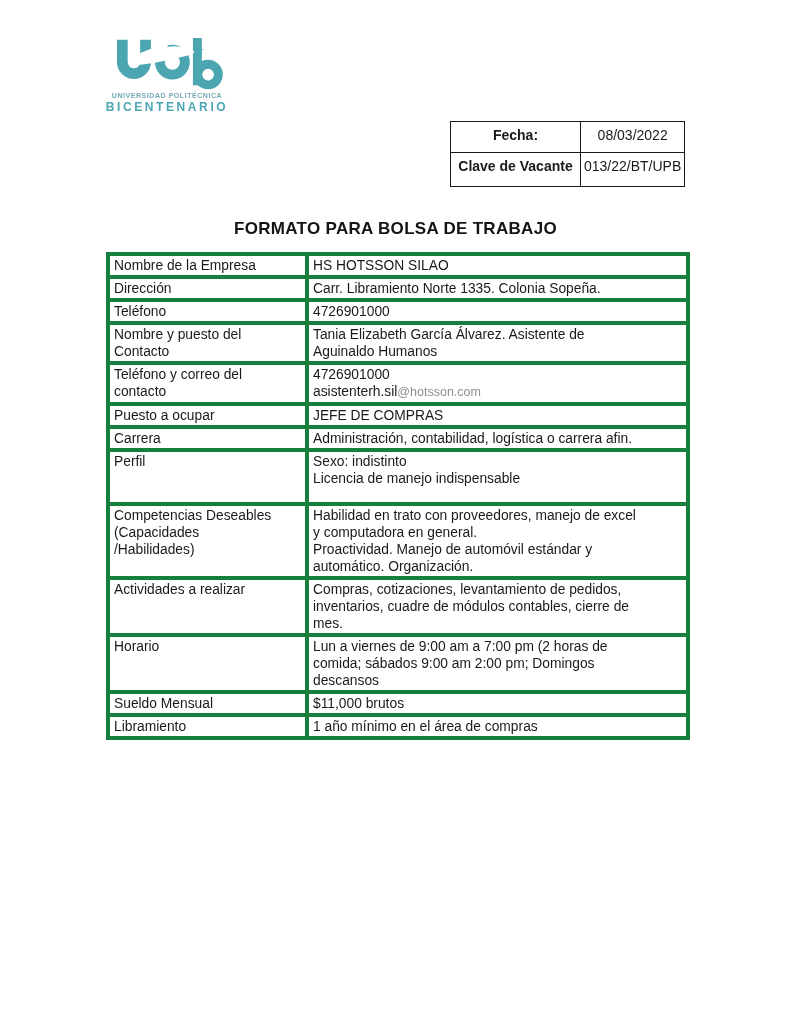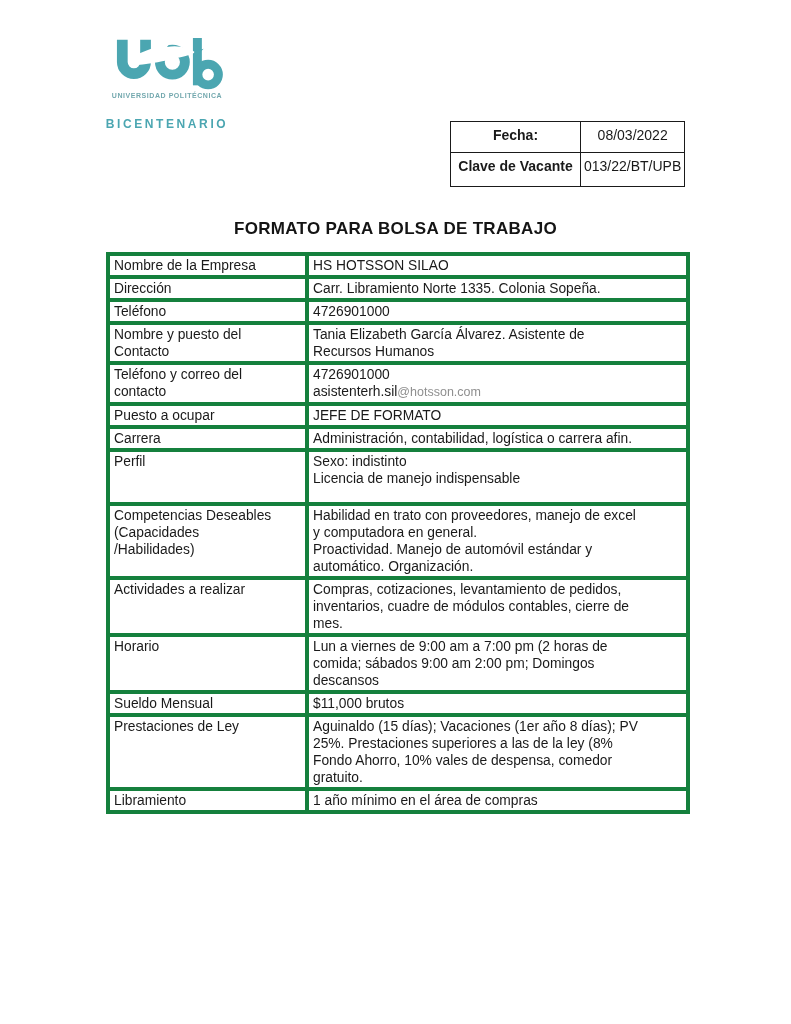--- a/index.html
+++ b/index.html
@@ -25,21 +25,21 @@
   .logo svg { display:block; margin:0 auto; }
   .logo-line1 {
     margin-top: 2px;
     font-size: 7px;
     font-weight: 700;
     letter-spacing: 0.55px;
     color: #73a8ae;
     white-space: nowrap;
   }
   .logo-line2 {
-    margin-top: 18px;
+    margin-top: 1px;
     font-size: 12px;
     font-weight: 600;
     letter-spacing: 2.6px;
     color: #4ba6b1;
     white-space: nowrap;
   }
 
   
   .header-table {
     position: absolute;
@@ -148,30 +148,30 @@
       <td>Carr. Libramiento Norte 1335. Colonia Sopeña.</td>
     </tr>
     <tr>
       <td>Teléfono</td>
       <td>4726901000</td>
     </tr>
     <tr>
       <td>Nombre y puesto del
 Contacto</td>
       <td>Tania Elizabeth García Álvarez. Asistente de
-Recursos Humanos</td>
+Aguinaldo Humanos</td>
     </tr>
     <tr>
       <td>Teléfono y correo del
 contacto</td>
       <td><span>4726901000</span><br><span>asistenterh.sil</span><span class="email-domain">@hotsson.com</span></td>
     </tr>
     <tr>
       <td>Puesto a ocupar</td>
-      <td>JEFE DE FORMATO</td>
+      <td>JEFE DE COMPRAS</td>
     </tr>
     <tr>
       <td>Carrera</td>
       <td>Administración, contabilidad, logística o carrera afin.</td>
     </tr>
     <tr class="row-tall">
       <td>Perfil</td>
       <td>Sexo: indistinto
 Licencia de manejo indispensable</td>
     </tr>
@@ -194,26 +194,19 @@
       <td>Horario</td>
       <td>Lun a viernes de 9:00 am a 7:00 pm (2 horas de
 comida; sábados 9:00 am 2:00 pm; Domingos
 descansos</td>
     </tr>
     <tr>
       <td>Sueldo Mensual</td>
       <td>$11,000 brutos</td>
     </tr>
     <tr>
-      <td>Prestaciones de Ley</td>
-      <td>Aguinaldo (15 días); Vacaciones (1er año 8 días); PV
-25%. Prestaciones superiores a las de la ley (8%
-Fondo Ahorro, 10% vales de despensa, comedor
-gratuito.</td>
-    </tr>
-    <tr>
       <td>Libramiento</td>
       <td>1 año mínimo en el área de compras</td>
     </tr>
   </tbody>
     </table>
 
 </div>
 
 </body></html>

